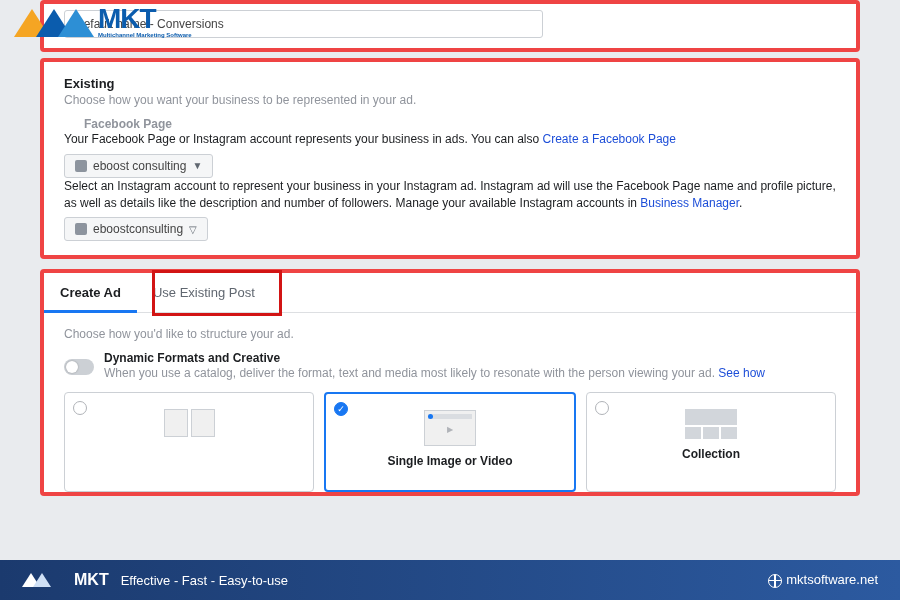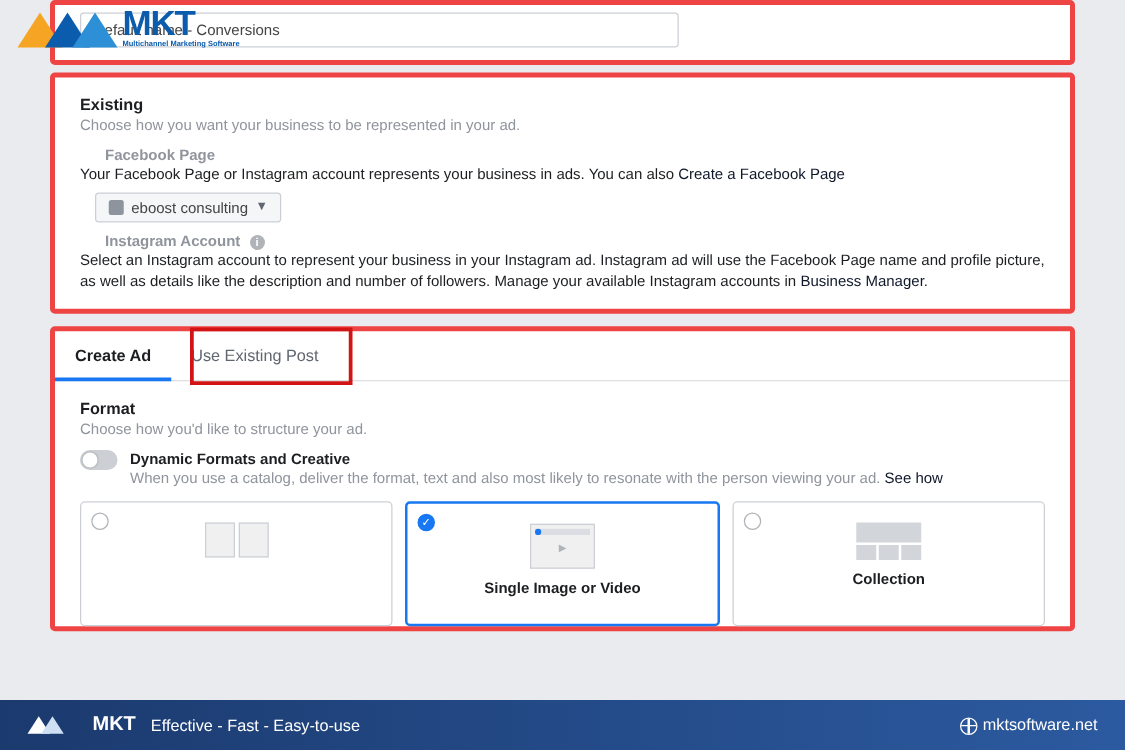--- a/index.html
+++ b/index.html
@@ -24,33 +24,32 @@
     border-radius: 3px;
     padding: 6px 10px;
     font-size: 12px;
     color: #444;
     width: 62%;
   }
   .section-title { font-weight: bold; font-size: 13px; margin-bottom: 2px; }
   .sub { color: #90949c; font-size: 12px; margin-bottom: 10px; }
   .label-sub { color: #90949c; font-size: 12px; font-weight: bold; margin-top: 8px; padding-left: 20px; }
   .body-text { font-size: 12px; color: #1c1e21; line-height: 1.4; }
-  .link { color: #0f172a; }
+  .link { color: #1d4ed8; }
   .dropdown-btn {
     display: inline-flex;
     align-items: center;
     gap: 6px;
     border: 1px solid #ccd0d5;
     background: #f5f6f7;
     border-radius: 3px;
     padding: 4px 10px;
     font-size: 12px;
     margin-top: 6px;
     color: #444;
-    margin-left: 12px;
   }
   .page-icon {
     width: 12px; height: 12px; background: #8d949e;
     display: inline-block; border-radius: 2px;
   }
   .chev { font-size: 10px; color: #606770; }
   .info-icon {
     display: inline-flex; align-items: center; justify-content: center;
     width: 12px; height: 12px; border-radius: 50%;
     background: #b0b3b8; color: #fff; font-size: 9px; font-weight: bold;
@@ -99,21 +98,21 @@
   .thumb .bar { position: absolute; top: 3px; left: 3px; right: 3px; height: 5px; background: #dadde1; }
   .thumb .dot { position: absolute; top: 3px; left: 3px; width: 5px; height: 5px; border-radius: 50%; background: #1877f2; }
   .thumb .play { position: absolute; top: 14px; left: 0; right: 0; text-align: center; font-size: 8px; color: #b0b3b8; }
   .thumb-row { display: flex; gap: 3px; justify-content: center; margin: 4px auto 8px; }
   .thumb-row .mini { width: 24px; height: 28px; background: #f0f0f0; border: 1px solid #ccd0d5; }
   .grid-thumb { width: 52px; margin: 4px auto 8px; }
   .grid-thumb .top { height: 16px; background: #d2d6db; margin-bottom: 2px; }
   .grid-thumb .row { display: flex; gap: 2px; }
   .grid-thumb .cell { flex: 1; height: 12px; background: #d2d6db; }
   .format-name { font-size: 12px; font-weight: bold; color: #1c1e21; }
-  .toggle-row { display: flex; align-items: flex-start; gap: 10px; margin-top: 4px; }
+  .toggle-row { display: flex; align-items: center; gap: 10px; margin-top: 4px; }
   .toggle {
     width: 30px; height: 16px; background: #ccd0d5; border-radius: 10px; position: relative; flex-shrink: 0;
   }
   .toggle::after {
     content: ""; width: 12px; height: 12px; background: #fff; border-radius: 50%;
     position: absolute; top: 2px; left: 2px; box-shadow: 0 0 2px rgba(0,0,0,0.3);
   }
   .footer-bar {
     position: absolute; bottom: 0; left: 0; right: 0; height: 40px;
     background: linear-gradient(90deg, #1b3a6e 0%, #2c5aa0 100%);
@@ -164,46 +163,46 @@
   <div class="label-sub">Facebook Page</div>
   <div class="body-text">
     <span>Your Facebook Page or Instagram account represents your business in ads. You can also </span><span class="link">Create a Facebook Page</span>
   </div>
   <div class="dropdown-btn">
     <span class="page-icon"></span>
     <span>eboost consulting</span>
     <span class="chev">▼</span>
   </div>
 
-  <div class="label-sub">
-    <span>Instagram Account</span>
-    <span class="info-icon">i</span>
-  </div>
   <div class="body-text">
     <span>Select an Instagram account to represent your business in your Instagram ad. Instagram ad will use the Facebook Page name and profile picture, as well as details like the description and number of followers. Manage your available Instagram accounts in </span><span class="link">Business Manager</span><span>.</span>
+  </div>
+  <div class="dropdown-btn">
+    <span class="page-icon"></span>
+    <span>eboostconsulting</span>
+    <span class="chev">▽</span>
   </div>
 </div>
 
 <div class="card tabs-card" style="position:relative;">
   <div class="tabs-row">
     <div class="tab active">Create Ad</div>
     <div class="tab">Use Existing Post</div>
   </div>
   <div class="highlight-box" style="top:-3px; left:108px; width:130px; height:46px;"></div>
 
   <div style="padding:14px 20px 0 20px;">
-    <div class="section-title">Format</div>
     <div class="sub">Choose how you'd like to structure your ad.</div>
 
     <div class="toggle-row">
       <div class="toggle"></div>
       <div>
         <div style="font-size:12px; font-weight:bold;">Dynamic Formats and Creative</div>
         <div class="body-text" style="color:#90949c;">
-          <span>When you use a catalog, deliver the format, text and also most likely to resonate with the person viewing your ad. </span><span class="link">See how</span>
+          <span>When you use a catalog, deliver the format, text and media most likely to resonate with the person viewing your ad. </span><span class="link">See how</span>
         </div>
       </div>
     </div>
 
     <div class="format-row">
       <div class="format-card">
         <div class="radio"></div>
         <div class="thumb-row">
           <div class="mini"></div>
             <div class="mini"></div>

